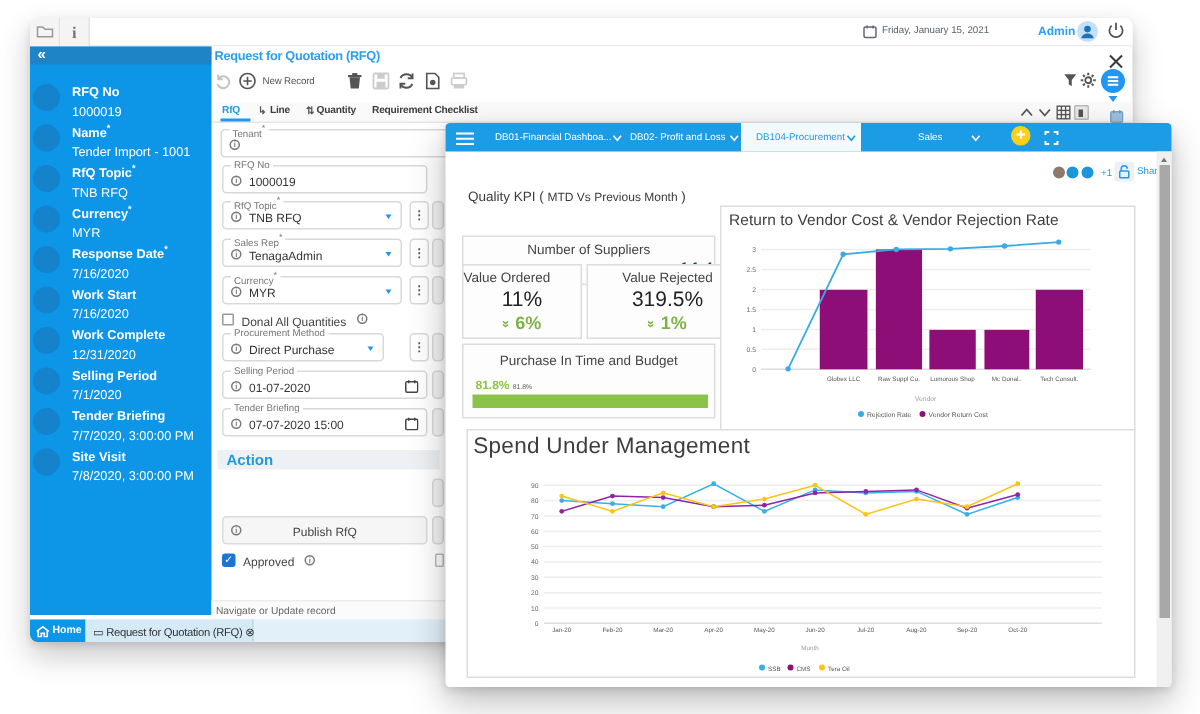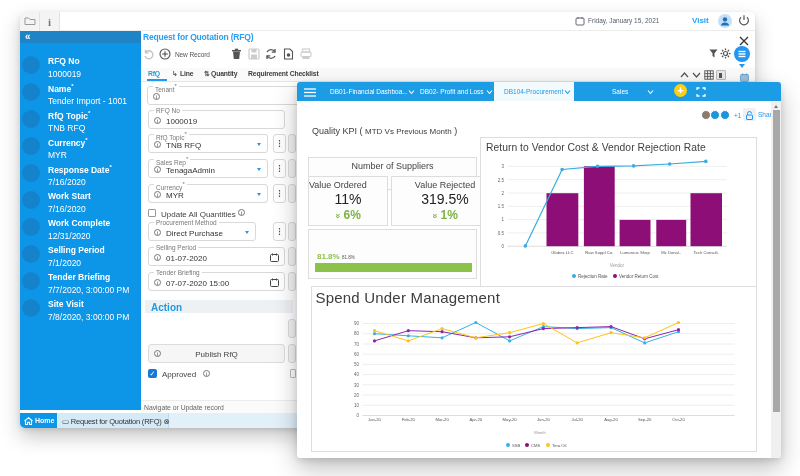--- a/index.html
+++ b/index.html
@@ -37,21 +37,21 @@
     <div class="tbc" style="left:0;border-radius:5px 0 0 0;"><svg width="12" height="10" style="margin-top:4px">
           <path d="M1 3 v5.5 h10 v-5 h-5 l-1.5-1.5 h-3.5 z" fill="none" stroke="#999" stroke-width="1"></path>
         </svg></div>
     <div class="tbc" style="left:20px;"><span style="font-family:'Liberation Serif',serif;font-weight:bold;font-size:11px;color:#777;line-height:19px;">i</span></div>
     <svg class="abs" style="left:555px;top:4px" width="10" height="10">
         <rect x="1" y="2" width="8" height="7" rx="1" fill="none" stroke="#667" stroke-width="1"></rect>
         <line x1="3" y1="1" x2="3" y2="3" stroke="#667"></line>
         <line x1="7" y1="1" x2="7" y2="3" stroke="#667"></line>
       </svg>
     <div class="abs" style="left:568px;top:5px;font-size:6.5px;color:#55606c;">Friday, January 15, 2021</div>
-    <div class="abs" style="left:672px;top:4px;font-size:8px;font-weight:bold;color:#2b9ff0;">Visit</div>
+    <div class="abs" style="left:672px;top:4px;font-size:8px;font-weight:bold;color:#2b9ff0;">Admin</div>
     <div class="abs" style="left:698px;top:1.5px;width:14px;height:14px;border-radius:50%;background:#c3e0f8;"><svg width="14" height="14">
           <circle cx="7" cy="5.4" r="2.2" fill="#1b72b8"></circle>
           <path d="M2.8 11.5 a4.4 4.4 0 0 1 8.4 0 z" fill="#1b72b8"></path>
         </svg></div>
     <svg class="abs" style="left:718px;top:2px" width="12" height="12">
         <path d="M8.9 3.1 A4.4 4.4 0 1 1 3.1 3.1" fill="none" stroke="#555" stroke-width="1.2"></path>
         <line x1="6" y1="1.2" x2="6" y2="6" stroke="#555" stroke-width="1.2"></line>
       </svg>
   </div>
 
@@ -234,21 +234,21 @@
   <div class="kb" style="left:253px;top:147px;">⋮</div>
   <div class="fld" style="left:128px;top:172px;width:120px;">
       <span class="lb">Currency<sup>*</sup></span>
       <span class="ii">i</span>
       <span class="v">MYR</span>
       <span class="da"></span>
     </div>
   <div class="kb" style="left:253px;top:172px;">⋮</div>
   <div class="abs" style="left:128px;top:197px;width:160px;height:10px;">
     <span class="abs" style="left:0;top:0;width:8px;height:8px;border:1px solid #999;border-radius:1px;"></span>
-    <span class="abs" style="left:13px;top:0.5px;font-size:8px;color:#444;">Update All Quantities</span>
+    <span class="abs" style="left:13px;top:0.5px;font-size:8px;color:#444;">Donal All Quantities</span>
     <span class="ii" style="left:90px;top:0;">i</span>
   </div>
   <div class="fld" style="left:128px;top:210px;width:108px;">
       <span class="lb">Procurement Method</span>
       <span class="ii">i</span>
       <span class="v">Direct Purchase</span>
       <span class="da"></span>
     </div>
   <div class="kb" style="left:253px;top:210px;">⋮</div>
   <div class="fld" style="left:128px;top:235px;width:137px;">
@@ -368,20 +368,21 @@
     <div style="text-align:left;font-size:9px;color:#444;margin-top:3px;">Value Ordered</div>
     <div style="text-align:center;font-size:14px;color:#222;margin-top:1px;">11%</div>
     <div style="text-align:center;font-size:12px;font-weight:bold;color:#7cb342;margin-top:1px;"><span style="display:inline-block;transform:rotate(90deg);font-size:9px;">»</span> 6%</div>
   </div>
   <div class="abs" style="left:94px;top:94px;width:108px;height:50px;border:1px solid #ddd;background:#fdfdfe;">
     <div style="text-align:center;font-size:9px;color:#444;margin-top:3px;">Value Rejected</div>
     <div style="text-align:center;font-size:14px;color:#222;margin-top:1px;">319.5%</div>
     <div style="text-align:center;font-size:12px;font-weight:bold;color:#7cb342;margin-top:1px;"><span style="display:inline-block;transform:rotate(90deg);font-size:9px;">»</span> 1%</div>
   </div>
   <div class="abs" style="left:11px;top:147px;width:169px;height:50px;border:1px solid #ddd;background:#fdfdfe;">
+    <div style="text-align:center;font-size:9px;color:#444;margin-top:5px;">Purchase In Time and Budget</div>
     <div class="abs" style="left:8px;top:22px;font-size:8px;font-weight:bold;color:#8bc34a;">81.8% <span style="font-size:4.5px;color:#555;font-weight:normal;">81.8%</span></div>
     <div class="abs" style="left:6px;top:33px;width:157px;height:9px;background:#8bc34a;"></div>
   </div>
 
   <div class="abs" style="left:183px;top:55px;width:277px;height:153px;border:1px solid #ddd;background:#fff;">
     <div class="abs" style="left:5px;top:4px;font-size:10.3px;letter-spacing:0.05px;color:#3e3e3e;white-space:nowrap;">Return to Vendor Cost &amp; Vendor Rejection Rate</div>
     <svg class="abs" style="left:0;top:0" width="276" height="151">
 
       <g stroke="#eee" stroke-width="1">
         <line x1="26.5" y1="94.9" x2="246" y2="94.9"></line>

